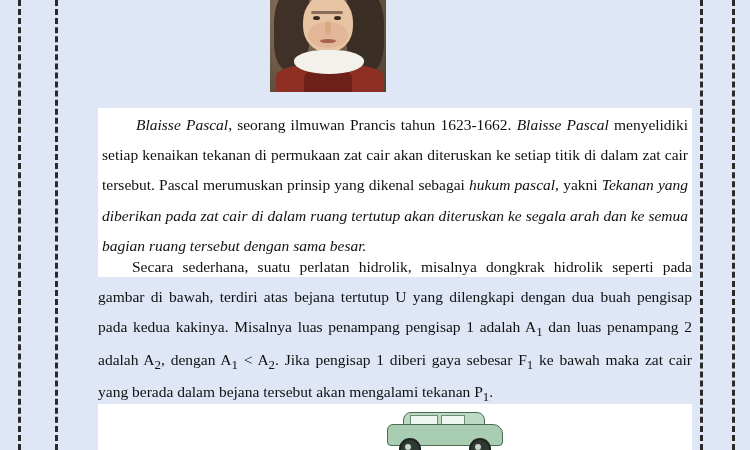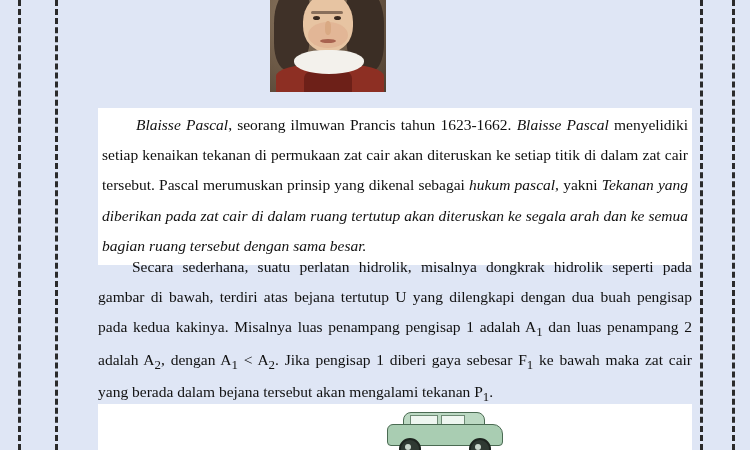--- a/index.html
+++ b/index.html
@@ -125,21 +125,21 @@
   }
   .para .ind { display: inline-block; width: 34px; }
   .para i { font-style: italic; }
 
   .block-1 {
     position: absolute;
     left: 6px;
     top: 108px;
     width: 594px;
     background: #ffffff;
-    padding: 2px 4px 4px 4px;
+    padding: 2px 4px 16px 4px;
     box-sizing: border-box;
   }
   .block-2 {
     position: absolute;
     left: 6px;
     top: 252px;
     width: 594px;
     box-sizing: border-box;
   }
 

